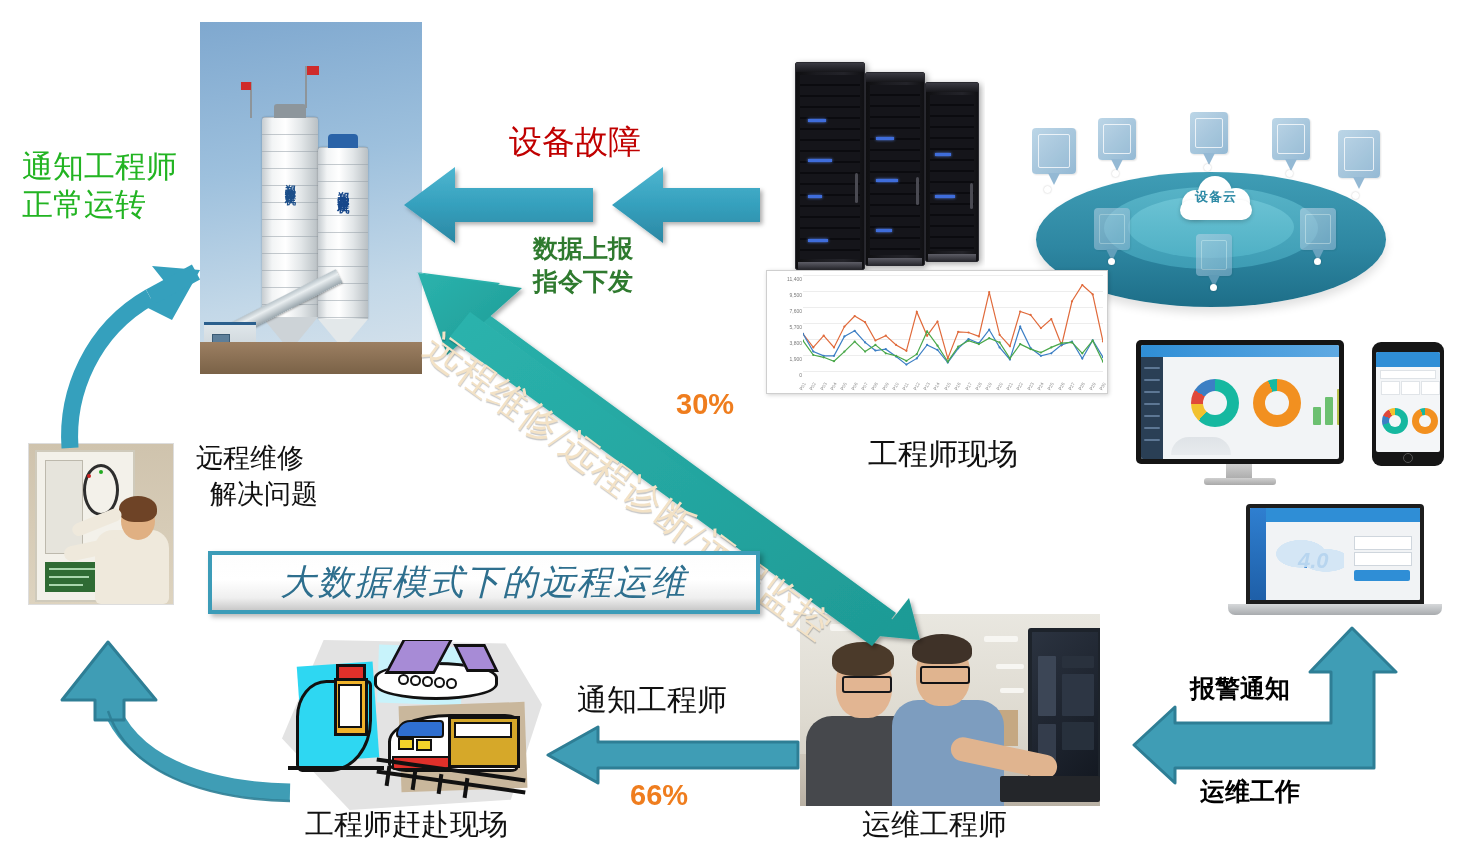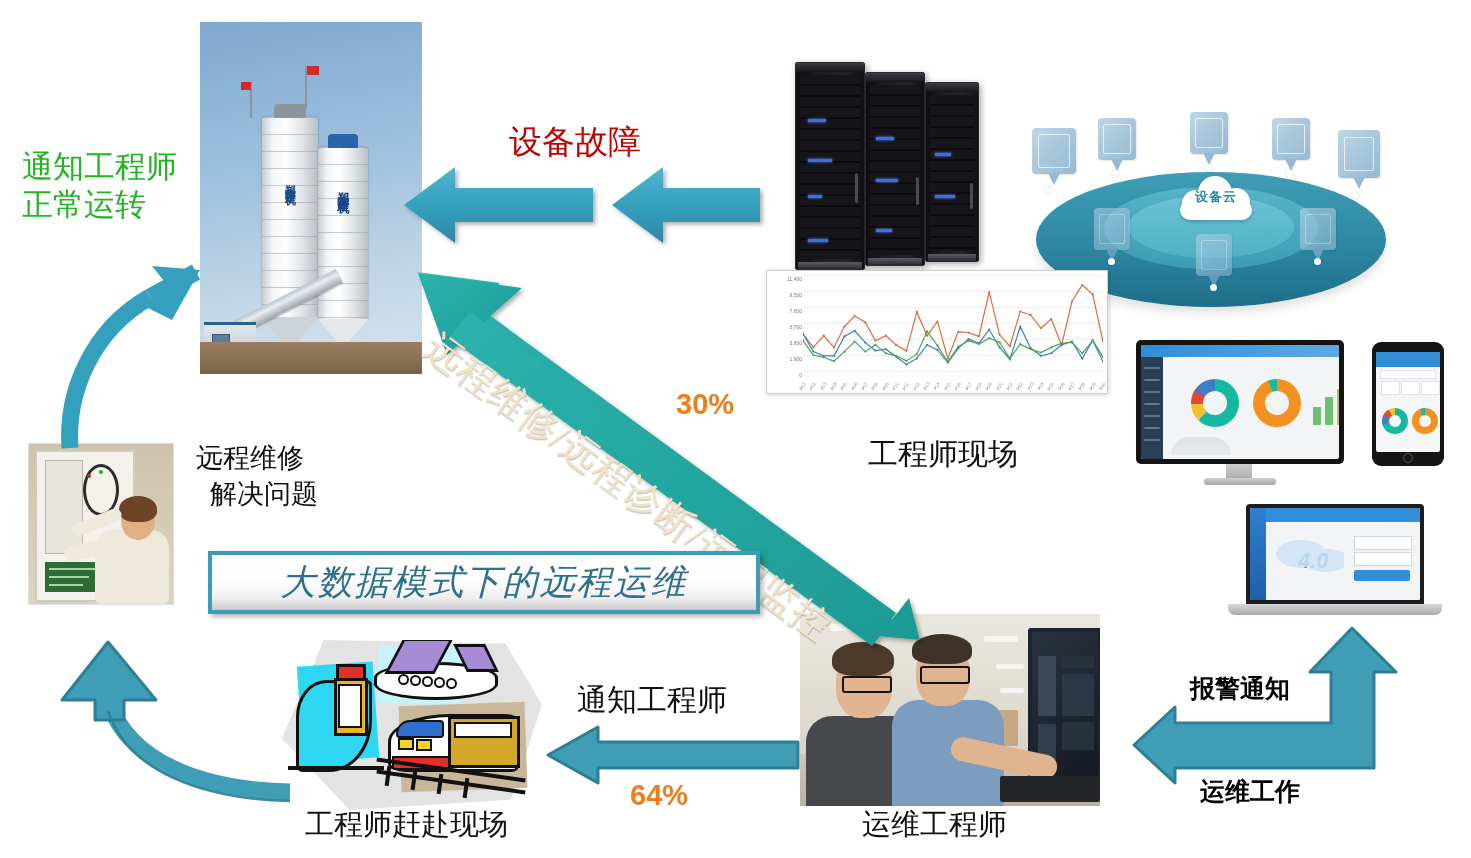--- a/index.html
+++ b/index.html
@@ -603,41 +603,45 @@
     </g>
   </svg>
 
   <div class="abs lbl-green-big" style="left:22px;top:148px;text-align:left;">
     <div>通知工程师</div>
     <div>正常运转</div>
   </div>
 
   <div class="abs lbl-red-big" style="left:509px;top:120px;">设备故障</div>
 
+  <div class="abs lbl-darkgreen" style="left:533px;top:232px;text-align:center;">
+    <div>数据上报</div>
+    <div>指令下发</div>
+  </div>
 
   <div class="abs" style="left:430px;top:300px;width:470px;height:300px;">
     <div class="diag-text" style="left:14px;top:22px;transform:rotate(36deg);transform-origin:left top;">远程维修/远程诊断/远程监控</div>
   </div>
 
   <div class="abs lbl-orange" style="left:676px;top:388px;">30%</div>
 
   <div class="abs lbl-black-serif" style="left:196px;top:440px;">
     <div>远程维修</div>
     <div style="text-indent:14px;">解决问题</div>
   </div>
 
   <div class="abs lbl-black-serif" style="left:868px;top:436px;font-size:30px;">工程师现场</div>
 
   <div class="abs plaque" style="left:208px;top:551px;width:552px;height:63px;">
     <span>大数据模式下的远程运维</span>
   </div>
 
   <div class="abs lbl-black-serif" style="left:577px;top:682px;font-size:30px;">通知工程师</div>
 
-  <div class="abs lbl-orange" style="left:630px;top:779px;">64%</div>
+  <div class="abs lbl-orange" style="left:630px;top:779px;">66%</div>
 
   <div class="abs lbl-black-serif" style="left:862px;top:806px;font-size:29px;">运维工程师</div>
 
   <div class="abs lbl-black-serif" style="left:305px;top:806px;font-size:29px;">工程师赶赴现场</div>
 
   <div class="abs lbl-black-bold" style="left:1190px;top:672px;">报警通知</div>
 
   <div class="abs lbl-black-bold" style="left:1200px;top:775px;">运维工作</div>
 
 </div>

